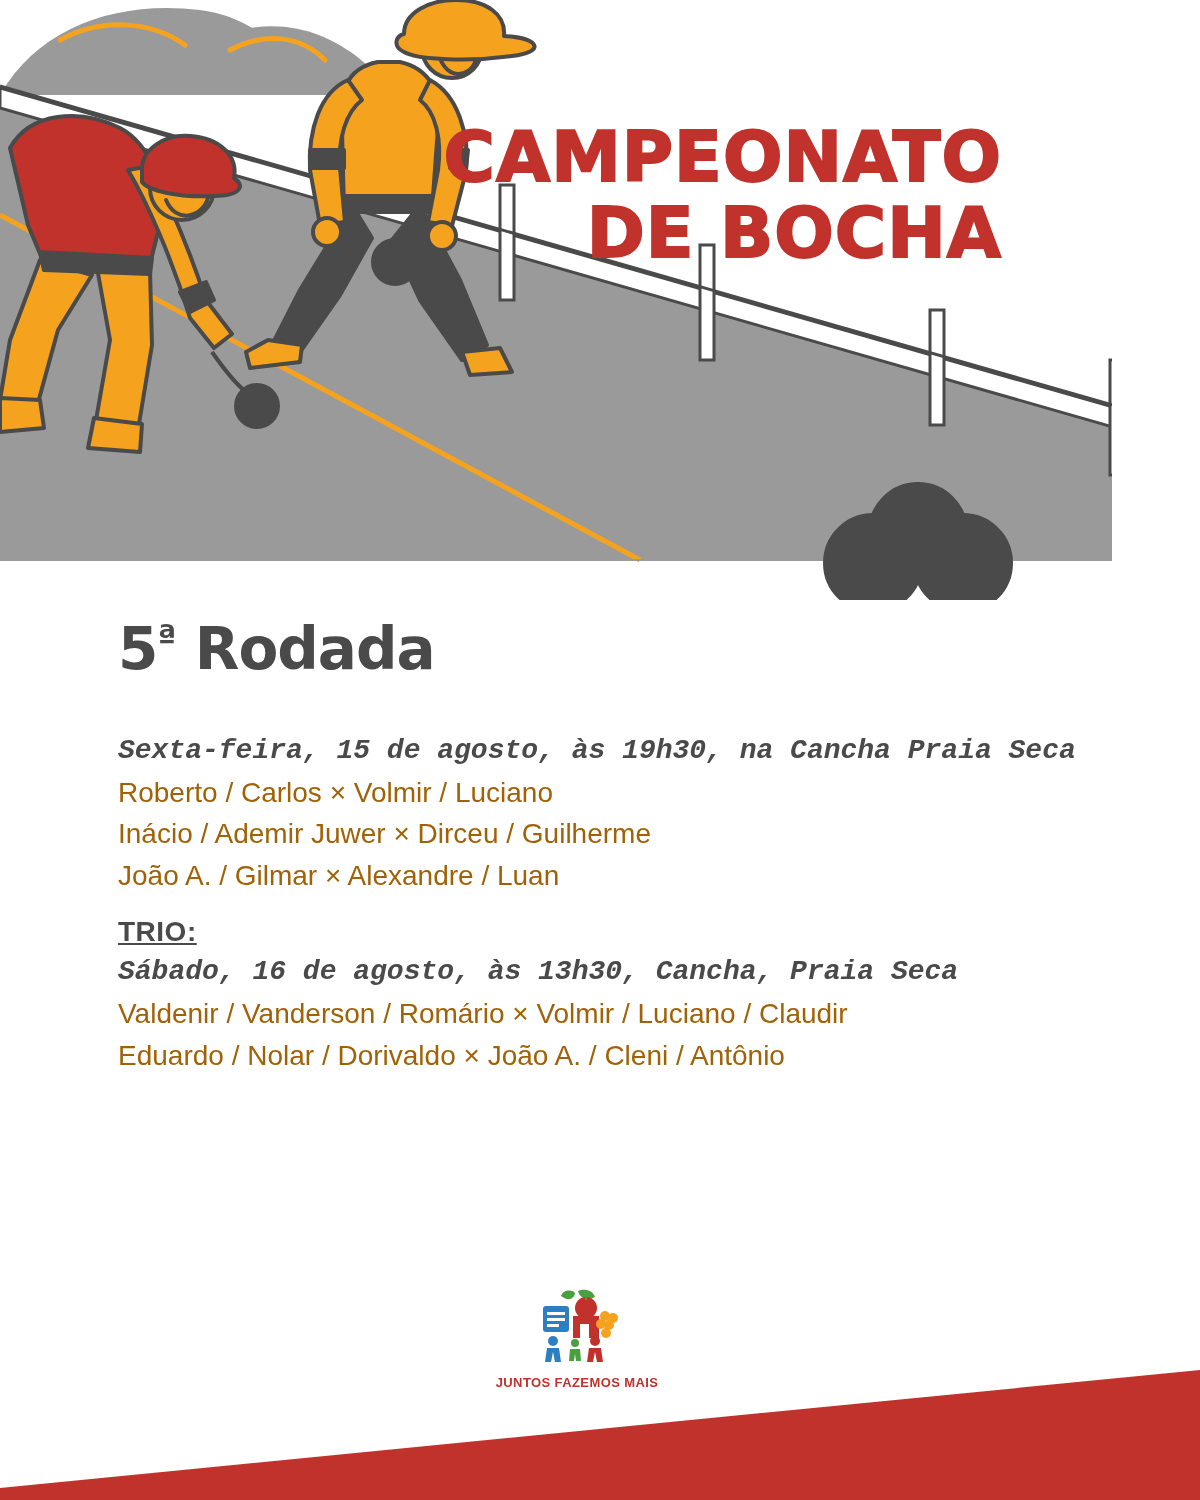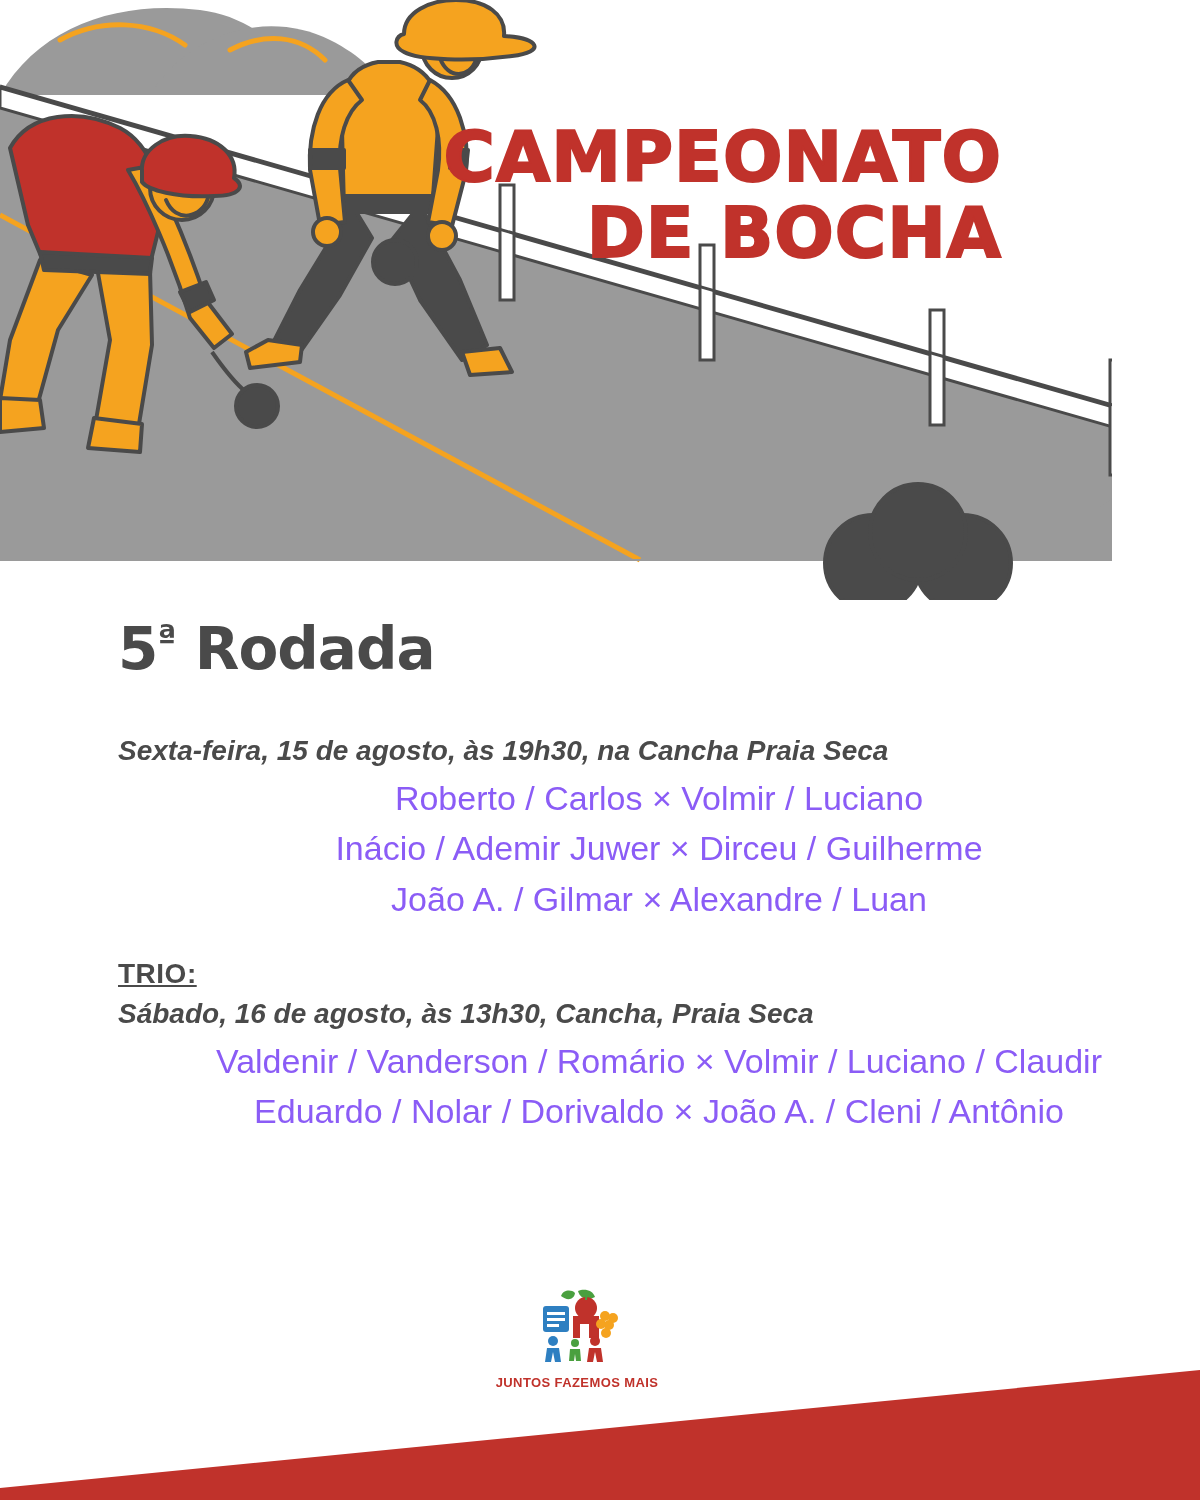--- a/index.html
+++ b/index.html
@@ -57,42 +57,42 @@
     letter-spacing: -1px;
   }
   .round-title sup {
     font-size: 34px;
     vertical-align: super;
     line-height: 0;
   }
 
   .section { margin: 0 0 0 118px; }
   .section.first { margin-top: 52px; }
-  .section.second { margin-top: 34px; }
+  .section.second { margin-top: 20px; }
 
   .sec-label {
     font-size: 28px;
     font-weight: bold;
     color: #4a4a4a;
     text-decoration: underline;
     letter-spacing: 0.5px;
     margin-bottom: 8px;
   }
   .sec-when {
     font-size: 28px;
     font-weight: bold;
     font-style: italic;
     color: #4a4a4a;
     margin-bottom: 6px;
+    font-family: Liberation Mono, monospace;
   }
   .match {
-    font-size: 34px;
-    color: #8b5cf6;
+    font-size: 28px;
+    color: #a16207;
     line-height: 1.48;
-    text-align: center;
   }
 
   
   .logo-block {
     position: absolute;
     left: 0;
     top: 1288px;
     width: 1154px;
     text-align: center;
   }

